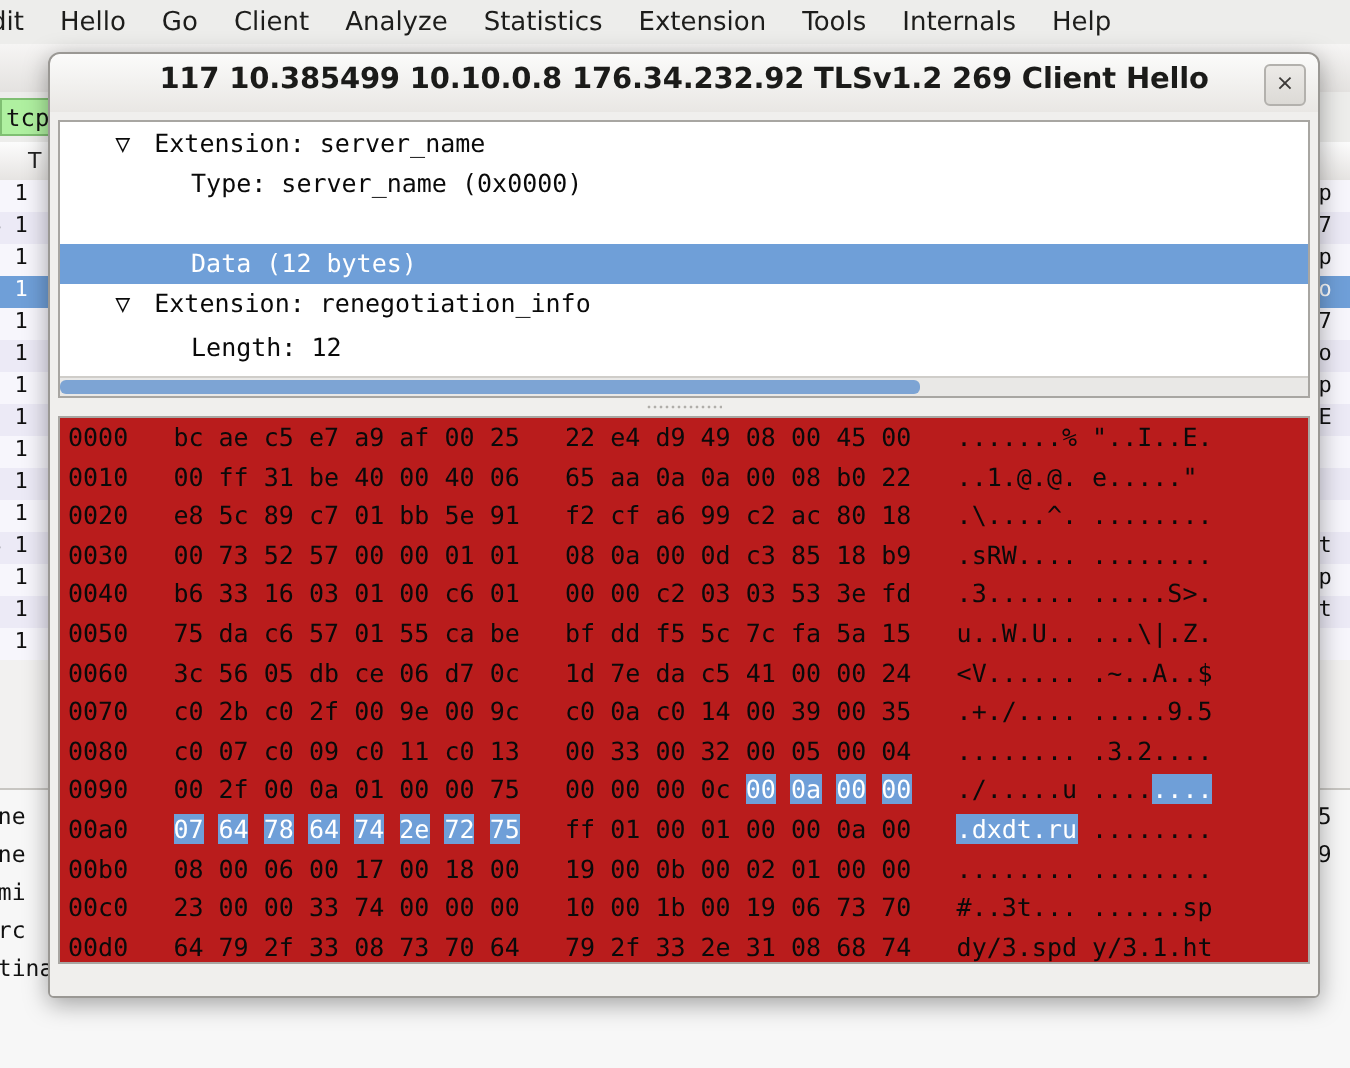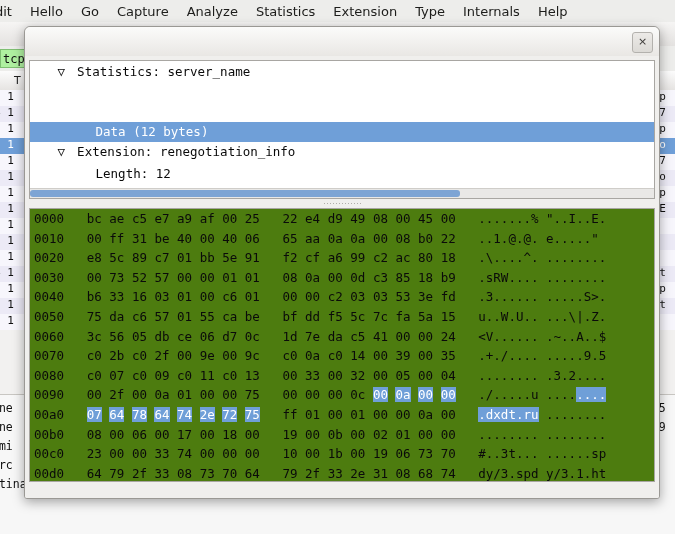--- a/index.html
+++ b/index.html
@@ -141,21 +141,21 @@
     position: absolute; left: 50%; top: 3px; transform: translateX(-50%);
     width: 38px; height: 3px;
     background-image: radial-gradient(#b0aeaa 35%, transparent 38%);
     background-size: 3px 3px;
   }
 
   
   .hex-pane {
     position: relative;
     height: 272px;
-    background: #4d7c0f;
+    background: #b91c1c;
     border: 1px solid #a8a6a2;
     overflow: hidden;
     font-family: "DejaVu Sans Mono", "Liberation Mono", monospace;
     font-size: 12.5px; color: #0a0a0a;
   }
   .hex-row {
     height: 19.6px; line-height: 19.6px;
     white-space: pre; padding-left: 4px;
   }
   .hex-off { color: #0a0a0a; }
@@ -163,25 +163,25 @@
 </style>
 </head>
 <body>
 
 <div id="root">
 
   <div class="menubar" id="menubar">
       <div class="menu-item clipped">dit</div>
       <div class="menu-item">Hello</div>
       <div class="menu-item">Go</div>
-      <div class="menu-item">Capture</div>
+      <div class="menu-item">Client</div>
       <div class="menu-item">Analyze</div>
       <div class="menu-item">Statistics</div>
       <div class="menu-item">Extension</div>
-      <div class="menu-item">Type</div>
+      <div class="menu-item">Tools</div>
       <div class="menu-item">Internals</div>
       <div class="menu-item">Help</div>
     </div>
 
   <div class="bg-area">
     <div class="toolbar-strip"></div>
     <div class="filterbar">
       <div class="filter-green">tcp</div>
     </div>
     <div class="col-head">
@@ -256,29 +256,30 @@
         <div class="dtail" style="top: 25px;">2.9</div>
         <div class="drow" style="top: 44px;">smi</div>
         <div class="dtail" style="top: 44px;">Ac</div>
         <div class="drow" style="top: 63px;">urc</div>
         <div class="drow" style="top: 82px;">stination port: https (443)</div>
       </div>
   </div>
 
   <div class="dialog">
     <div class="titlebar">
+      <div class="title-text">117 10.385499 10.10.0.8 176.34.232.92 TLSv1.2 269 Client Hello</div>
       <div class="close-btn">×</div>
     </div>
 
     <div class="dlg-body">
 
       <div class="tree-pane">
         <div id="treerows">
-            <div class="tree-row" style="top: 1px;"><span class="tw" style="display: inline-block; width: 27.6px;"></span><span class="tri">▽</span><span> Statistics: server_name</span></div>
-            <div class="tree-row" style="top: 21px;"><span class="tw" style="display: inline-block; width: 46px;"></span><span class="tri"> </span></div>
+            <div class="tree-row" style="top: 1px;"><span class="tw" style="display: inline-block; width: 27.6px;"></span><span class="tri">▽</span><span> Extension: server_name</span></div>
+            <div class="tree-row" style="top: 21px;"><span class="tw" style="display: inline-block; width: 46px;"></span><span class="tri"> </span><span> Type: server_name (0x0000)</span></div>
             <div class="tree-row" style="top: 57px; margin-top: 46px;"><span class="tw" style="display: inline-block; width: 46px;"></span><span class="tri"> </span><span> Length: 12</span></div>
             <div class="tree-row sel" style="top: 61px;"><span class="tw" style="display: inline-block; width: 46px;"></span><span class="tri"> </span><span> Data (12 bytes)</span></div>
             <div class="tree-row" style="top: 81px;"><span class="tw" style="display: inline-block; width: 27.6px;"></span><span class="tri">▽</span><span> Extension: renegotiation_info</span></div>
             <div class="tree-row" style="top: 101px;"><span class="tw" style="display: inline-block; width: 46px;"></span><span class="tri"> </span></div>
           </div>
         <div class="hscroll">
           <div class="thumb"></div>
         </div>
       </div>
 

